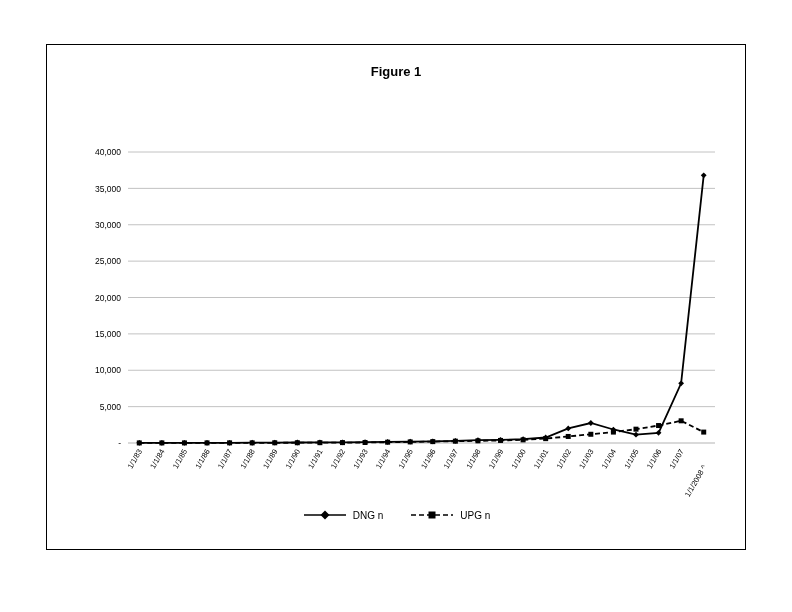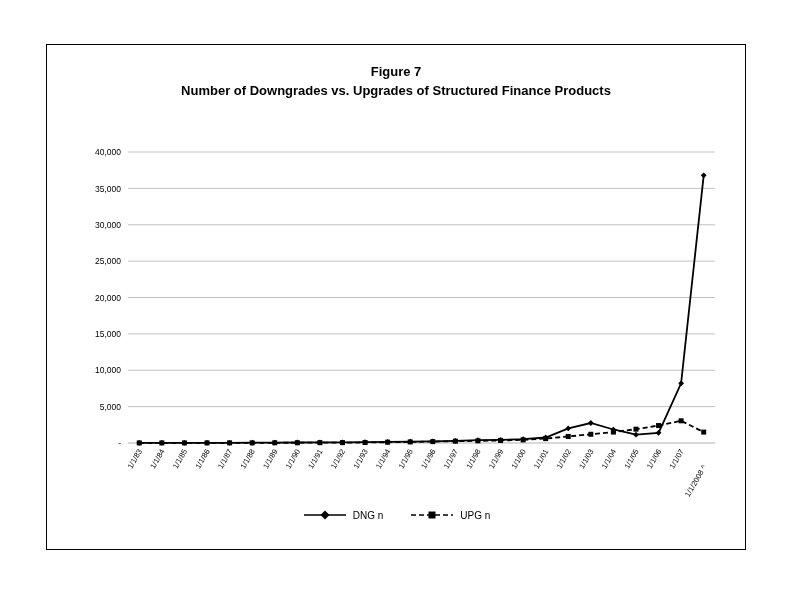--- a/index.html
+++ b/index.html
@@ -76,22 +76,21 @@
   .legend-label {
     font-size: 10px;
   }
 </style>
 </head>
 <body>
 
 <div id="frame">
 
   <div class="title-block">
-    <div class="title-line1">Figure 7</div>
-    <div class="title-line2">Number of Downgrades vs. Upgrades of Structured Finance Products</div>
+    <div class="title-line1">Figure 1</div>
   </div>
 
   <div id="plot-wrap">
     <svg id="plot-svg" width="698" height="504" viewBox="0 0 698 504">
         <line x1="81" y1="398" x2="668" y2="398" stroke="#b3b3b3" stroke-width="1"></line>
         <text x="74" y="401.2" text-anchor="end" font-family="&quot;Liberation Sans&quot;, sans-serif" font-size="8.5" fill="#000">-</text>
         <line x1="81" y1="361.625" x2="668" y2="361.625" stroke="#b3b3b3" stroke-width="0.8"></line>
         <text x="74" y="364.825" text-anchor="end" font-family="&quot;Liberation Sans&quot;, sans-serif" font-size="8.5" fill="#000">5,000</text>
         <line x1="81" y1="325.25" x2="668" y2="325.25" stroke="#b3b3b3" stroke-width="0.8"></line>
         <text x="74" y="328.45" text-anchor="end" font-family="&quot;Liberation Sans&quot;, sans-serif" font-size="8.5" fill="#000">10,000</text>

